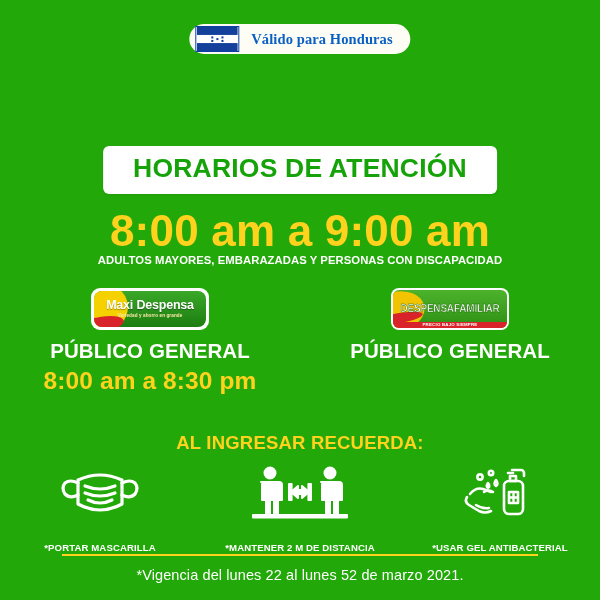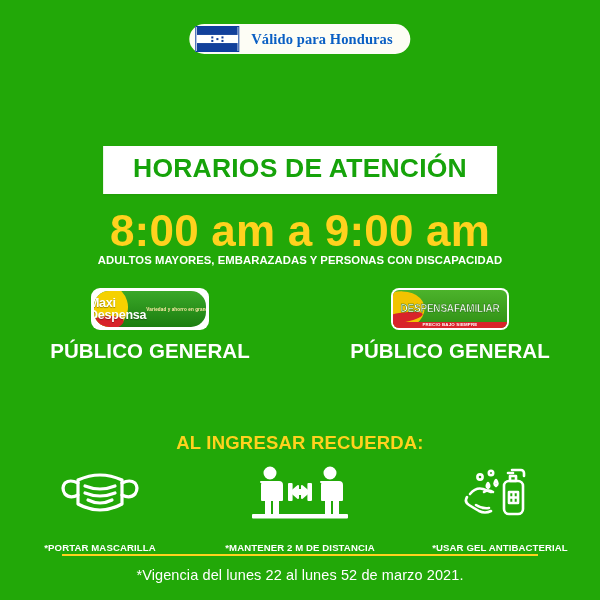--- a/index.html
+++ b/index.html
@@ -54,21 +54,21 @@
     white-space: nowrap;
   }
 
   
   .title-box {
     position: absolute;
     top: 146px;
     left: 50%;
     transform: translateX(-50%);
     background: #ffffff;
-    border-radius: 0;
+    border-radius: 6px;
     padding: 9px 30px 11px;
     box-shadow: 0 1px 2px rgba(0,0,0,0.08);
   }
   .title-text {
     color: #16a30a;
     font-size: 26.5px;
     font-weight: bold;
     letter-spacing: 0.2px;
     white-space: nowrap;
     line-height: 1.05;
@@ -118,26 +118,26 @@
     width: 118px;
     height: 42px;
     border-radius: 9px;
     background: #ffffff;
     padding: 3px;
     box-sizing: border-box;
   }
   .logo-maxi-inner {
     width: 100%;
     height: 100%;
-    border-radius: 15px;
+    border-radius: 8px;
     background: linear-gradient(180deg,#3aa828 0%, #1c7d10 100%);
     position: relative;
     overflow: hidden;
     display: flex;
-    flex-direction: row;
+    flex-direction: column;
     align-items: center;
     justify-content: center;
   }
   .swoosh-y {
     position: absolute;
     left: -22px;
     top: -8px;
     width: 56px;
     height: 50px;
     background: #f5d100;
@@ -349,20 +349,21 @@
     <div class="store">
       <div class="logo-maxi">
         <div class="logo-maxi-inner">
           <div class="swoosh-y"></div>
           <div class="swoosh-r"></div>
           <div class="maxi-name">Maxi Despensa</div>
           <div class="maxi-tag">Variedad y ahorro en grande</div>
         </div>
       </div>
       <div class="store-label">PÚBLICO GENERAL</div>
+      <div class="store-time">8:00 am a 8:30 pm</div>
     </div>
 
     <div class="store">
       <div class="logo-df">
         <div class="logo-df-inner">
           <div class="df-swoosh-y"></div>
           <div class="df-swoosh-r"></div>
           <div class="df-word">DESPENSA</div>
           <div class="df-word">FAMILIAR</div>
           <div class="df-banner">PRECIO BAJO SIEMPRE</div>

